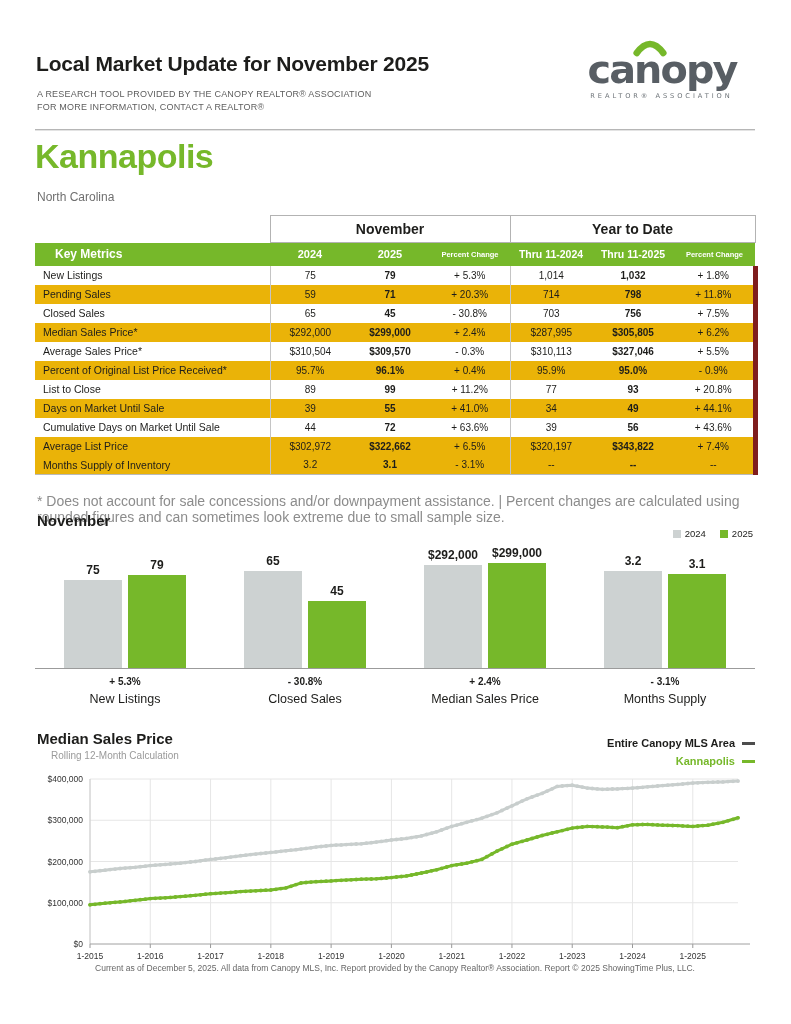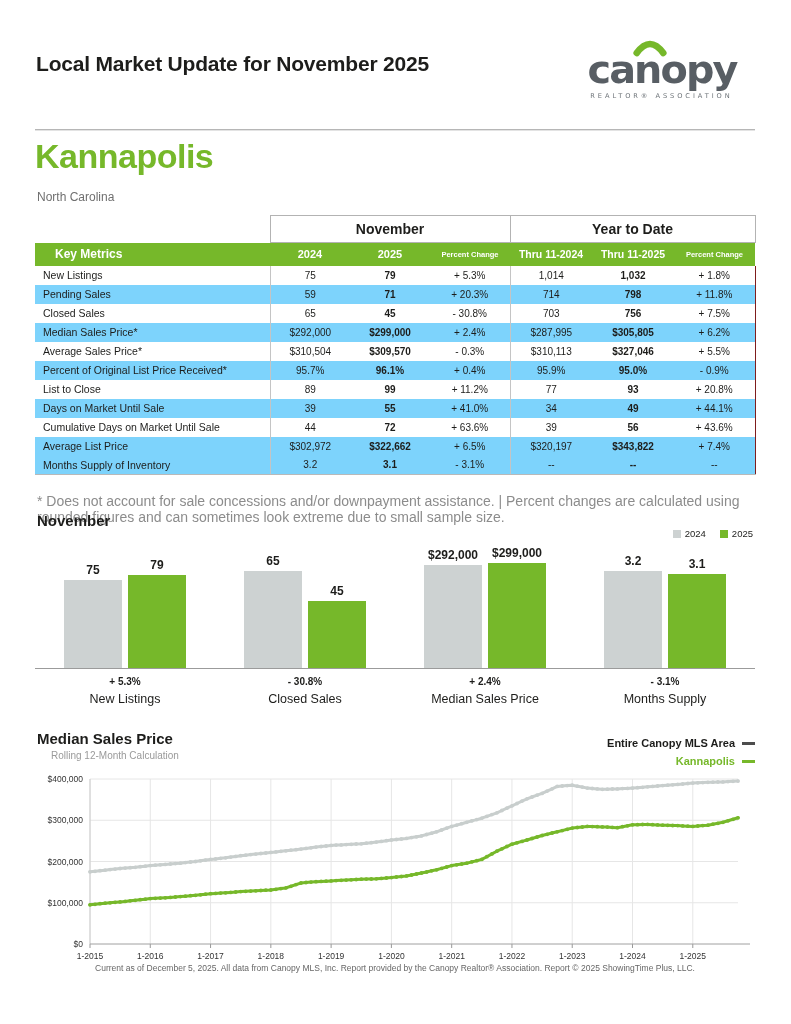--- a/index.html
+++ b/index.html
@@ -21,24 +21,24 @@
   .metrics col.c-n3{width:80px;} .metrics col.c-y1{width:82px;} .metrics col.c-y2{width:82px;} .metrics col.c-y3{width:81px;}
   .grp-row th { height:27px; font-size:14px; font-weight:bold; text-align:center; border:1px solid #b3b3b3; background:#fff; }
   .grp-row th.blank { border:none; background:transparent; }
   .green-row th { background:#76b82a; color:#fff; height:23px; font-weight:bold; vertical-align:middle; }
   .green-row .km { text-align:left; padding-left:20px; font-size:12px; }
   .green-row .yr { font-size:11px; text-align:center; }
   .green-row .thru { font-size:10.5px; text-align:center; }
   .green-row .pc { font-size:7.5px; text-align:center; }
   .metrics tbody td { height:19px; font-size:10px; text-align:center; vertical-align:middle; }
   .metrics tbody td.lbl { text-align:left; padding-left:8px; font-size:10.5px; }
-  .metrics tbody tr.stripe td { background:#7dd3fc; }
+  .metrics tbody tr.stripe td { background:#eab308; }
   .metrics tbody td.b { font-weight:bold; }
   .metrics tbody td.sep { border-left:1px solid #c4c4c4; }
-  .metrics tbody td.edge { border-right:1px solid #7f1d1d; }
+  .metrics tbody td.edge { border-right:5px solid #7f1d1d; }
   .metrics tbody tr:last-child td { border-bottom:1px solid #b9b9b9; }
   .footnote { position:absolute; left:37px; top:493px; width:718px; font-size:14px; color:#8c8c8c; }
 
   
   .bar-section { position:absolute; left:35px; top:506px; width:720px; height:212px; }
   .bar-heading { position:absolute; left:2px; top:6px; font-size:15px; font-weight:bold; }
   .bar-legend { position:absolute; right:2px; top:22px; display:flex; gap:14px; align-items:center; font-size:9.5px; }
   .bar-legend .item { display:flex; align-items:center; gap:4px; }
   .sw { width:8px; height:8px; display:inline-block; }
   .bar-plot { position:absolute; left:0; top:36px; width:720px; height:126px; display:flex; }
@@ -62,20 +62,24 @@
   .line-svg { position:absolute; left:0; top:42px; }
 
   .footer { position:absolute; left:35px; top:963px; width:720px; text-align:center; font-size:8.5px; color:#666; }
 </style>
 </head>
 <body>
 
 <div class="page">
 
   <div class="title">Local Market Update for November 2025</div>
+  <div class="subtitle">
+    <div>A RESEARCH TOOL PROVIDED BY THE CANOPY REALTOR® ASSOCIATION</div>
+    <div>FOR MORE INFORMATION, CONTACT A REALTOR®</div>
+  </div>
 
   <svg class="logo" viewBox="0 -12 170 76">
     <path d="M 52 8 Q 66 -11 80 8" fill="none" stroke="#76b82a" stroke-width="7" stroke-linecap="round"></path>
     <text x="0" y="40" font-family="DejaVu Sans, sans-serif" font-weight="bold" font-size="42" letter-spacing="-2" fill="#585e64">canopy</text>
     <text x="3" y="56" font-family="DejaVu Sans, sans-serif" font-size="7" letter-spacing="3.1" fill="#6d7378">REALTOR® ASSOCIATION</text>
   </svg>
 
   <div class="divider"></div>
   <div class="area-name">Kannapolis</div>
   <div class="state-name">North Carolina</div>

